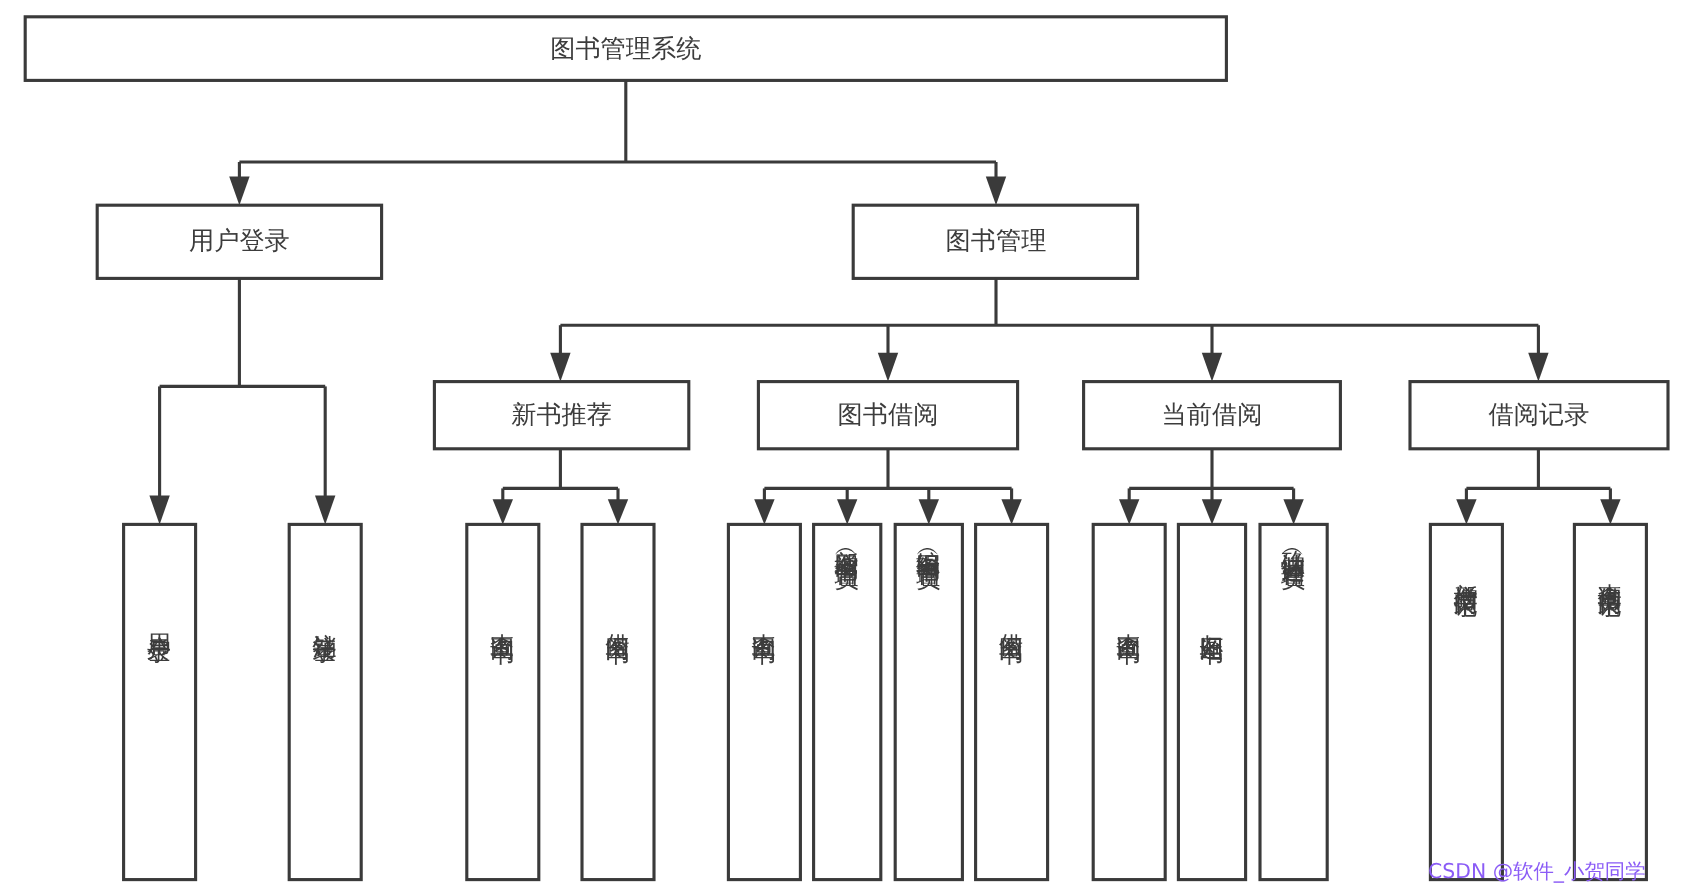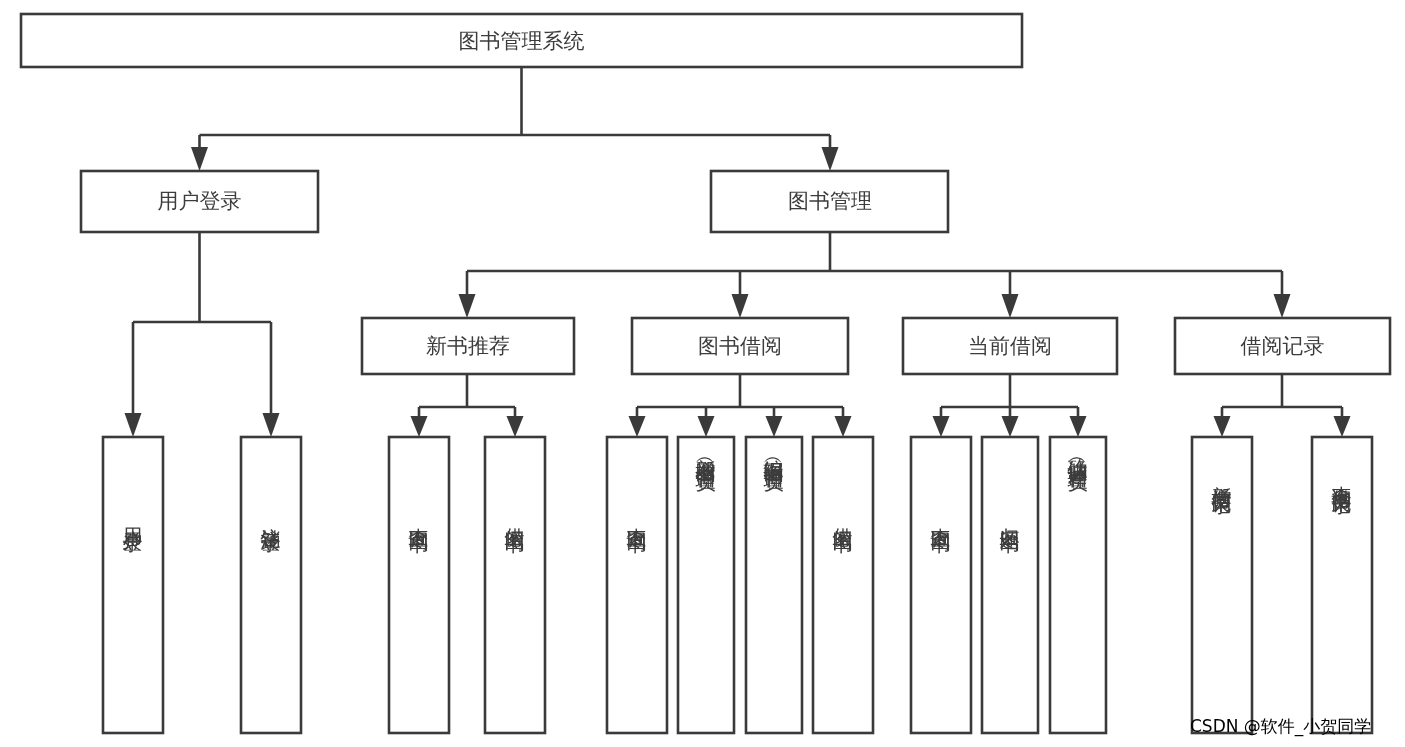--- a/index.html
+++ b/index.html
@@ -62,21 +62,21 @@
     white-space: nowrap;
     pointer-events: none;
     user-select: none;
   }
   .watermark {
     position: absolute;
     left: 1190px;
     top: 715px;
     font-family: "DejaVu Sans", "Liberation Sans", sans-serif;
     font-size: 17px;
-    color: #000000;
+    color: #8b5cf6;
     white-space: nowrap;
     user-select: none;
   }
 </style>
 </head>
 <body>
 
 <div id="diagram-root">
 
   <svg id="flow-svg" viewBox="0 0 1405 747">

